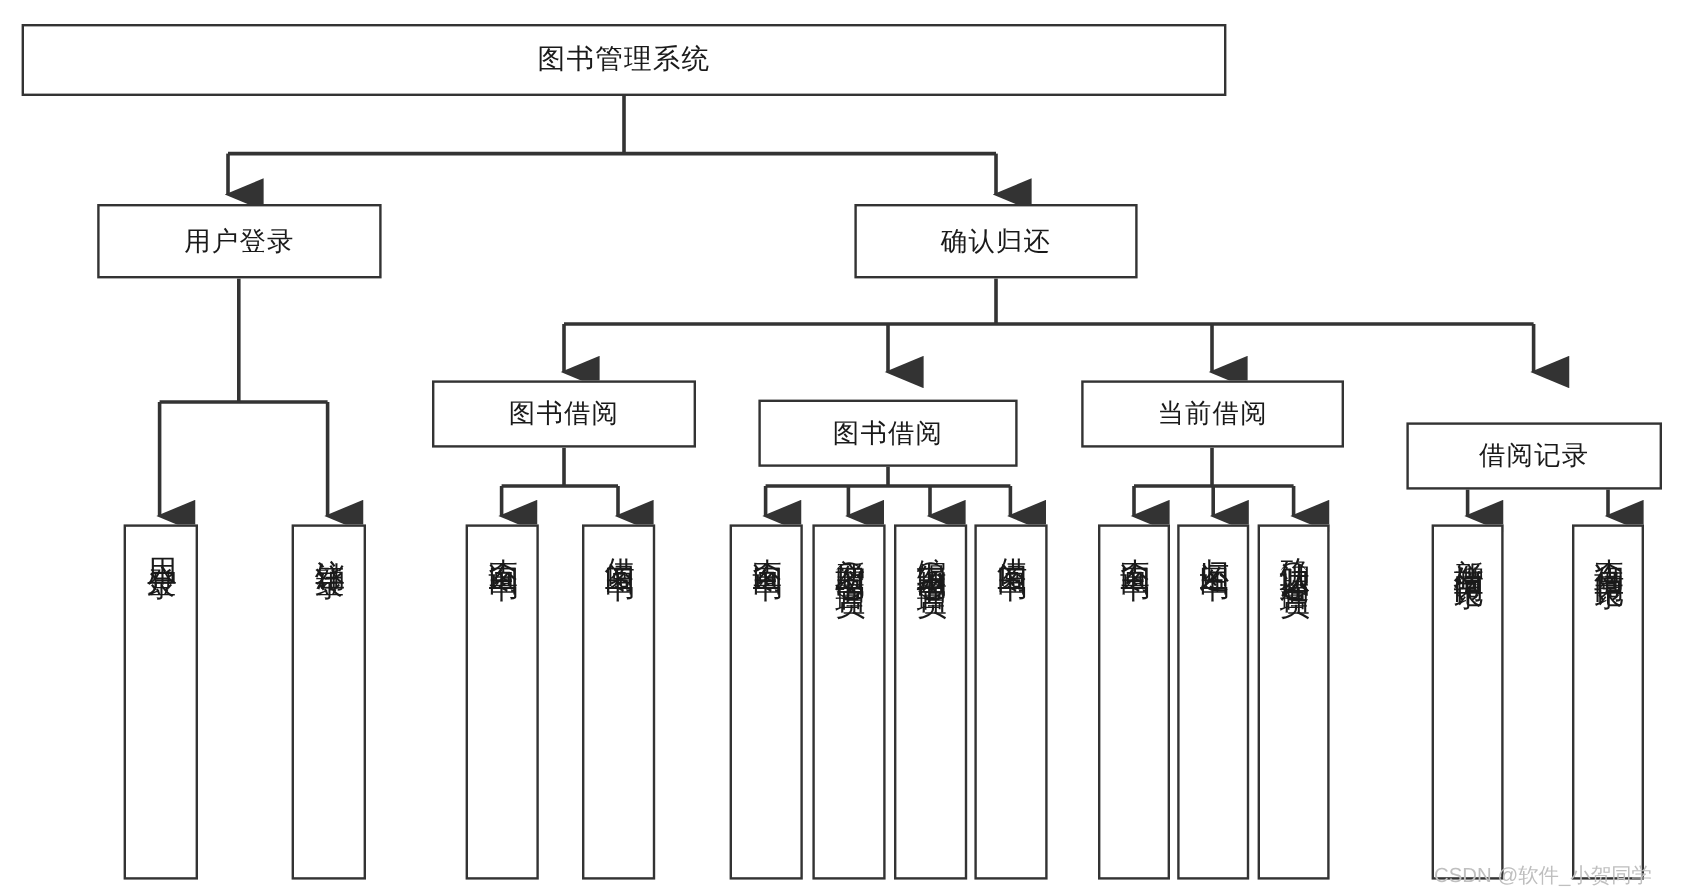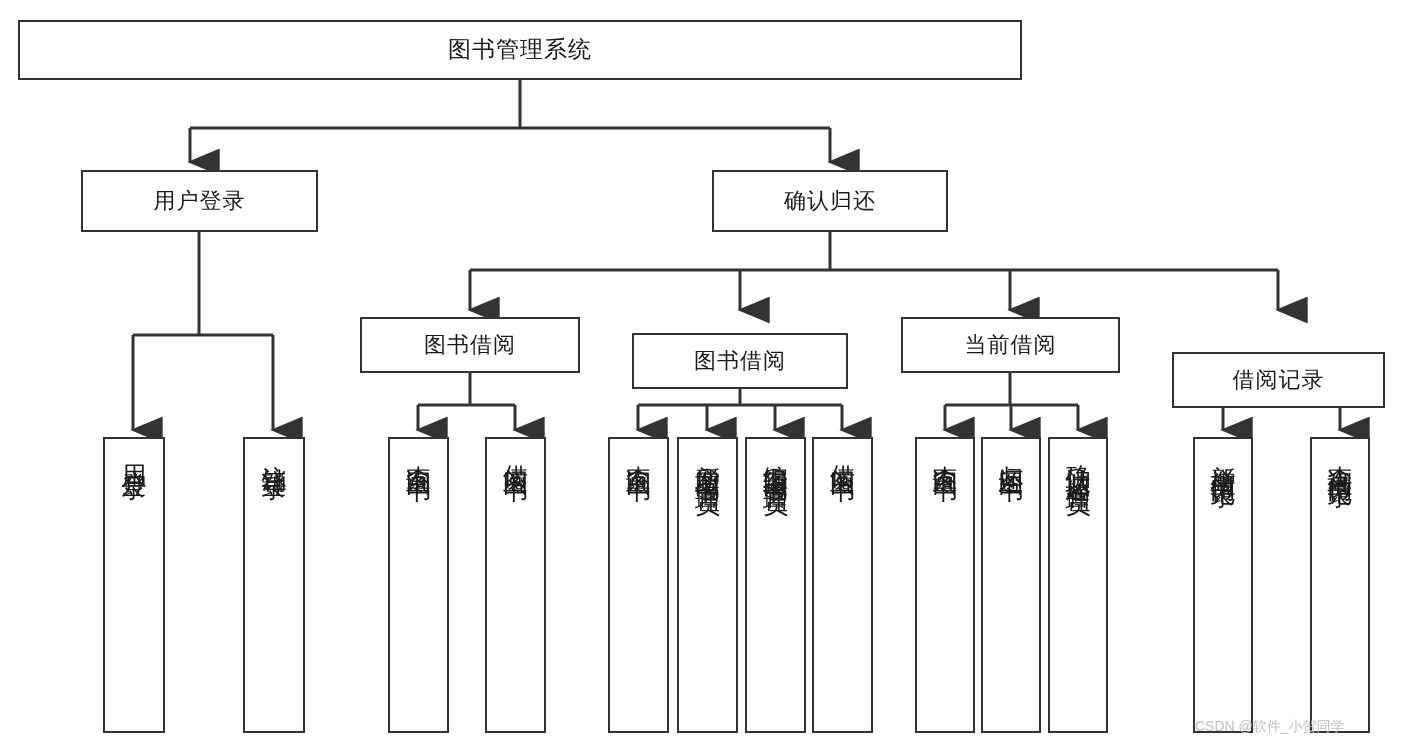--- a/index.html
+++ b/index.html
@@ -61,21 +61,21 @@
   .node.vert .node-label {
     writing-mode: vertical-rl;
     text-orientation: upright;
     font-size: 25px;
     line-height: 1.0;
     letter-spacing: 4px;
     white-space: nowrap;
   }
   .watermark {
     position: absolute;
-    font-size: 14px;
+    font-size: 17px;
     color: #bfbfbf;
     white-space: nowrap;
     z-index: 5;
     font-family: "Liberation Sans", "DejaVu Sans", sans-serif;
   }
 </style>
 </head>
 <body>
 
 <div id="canvas">

